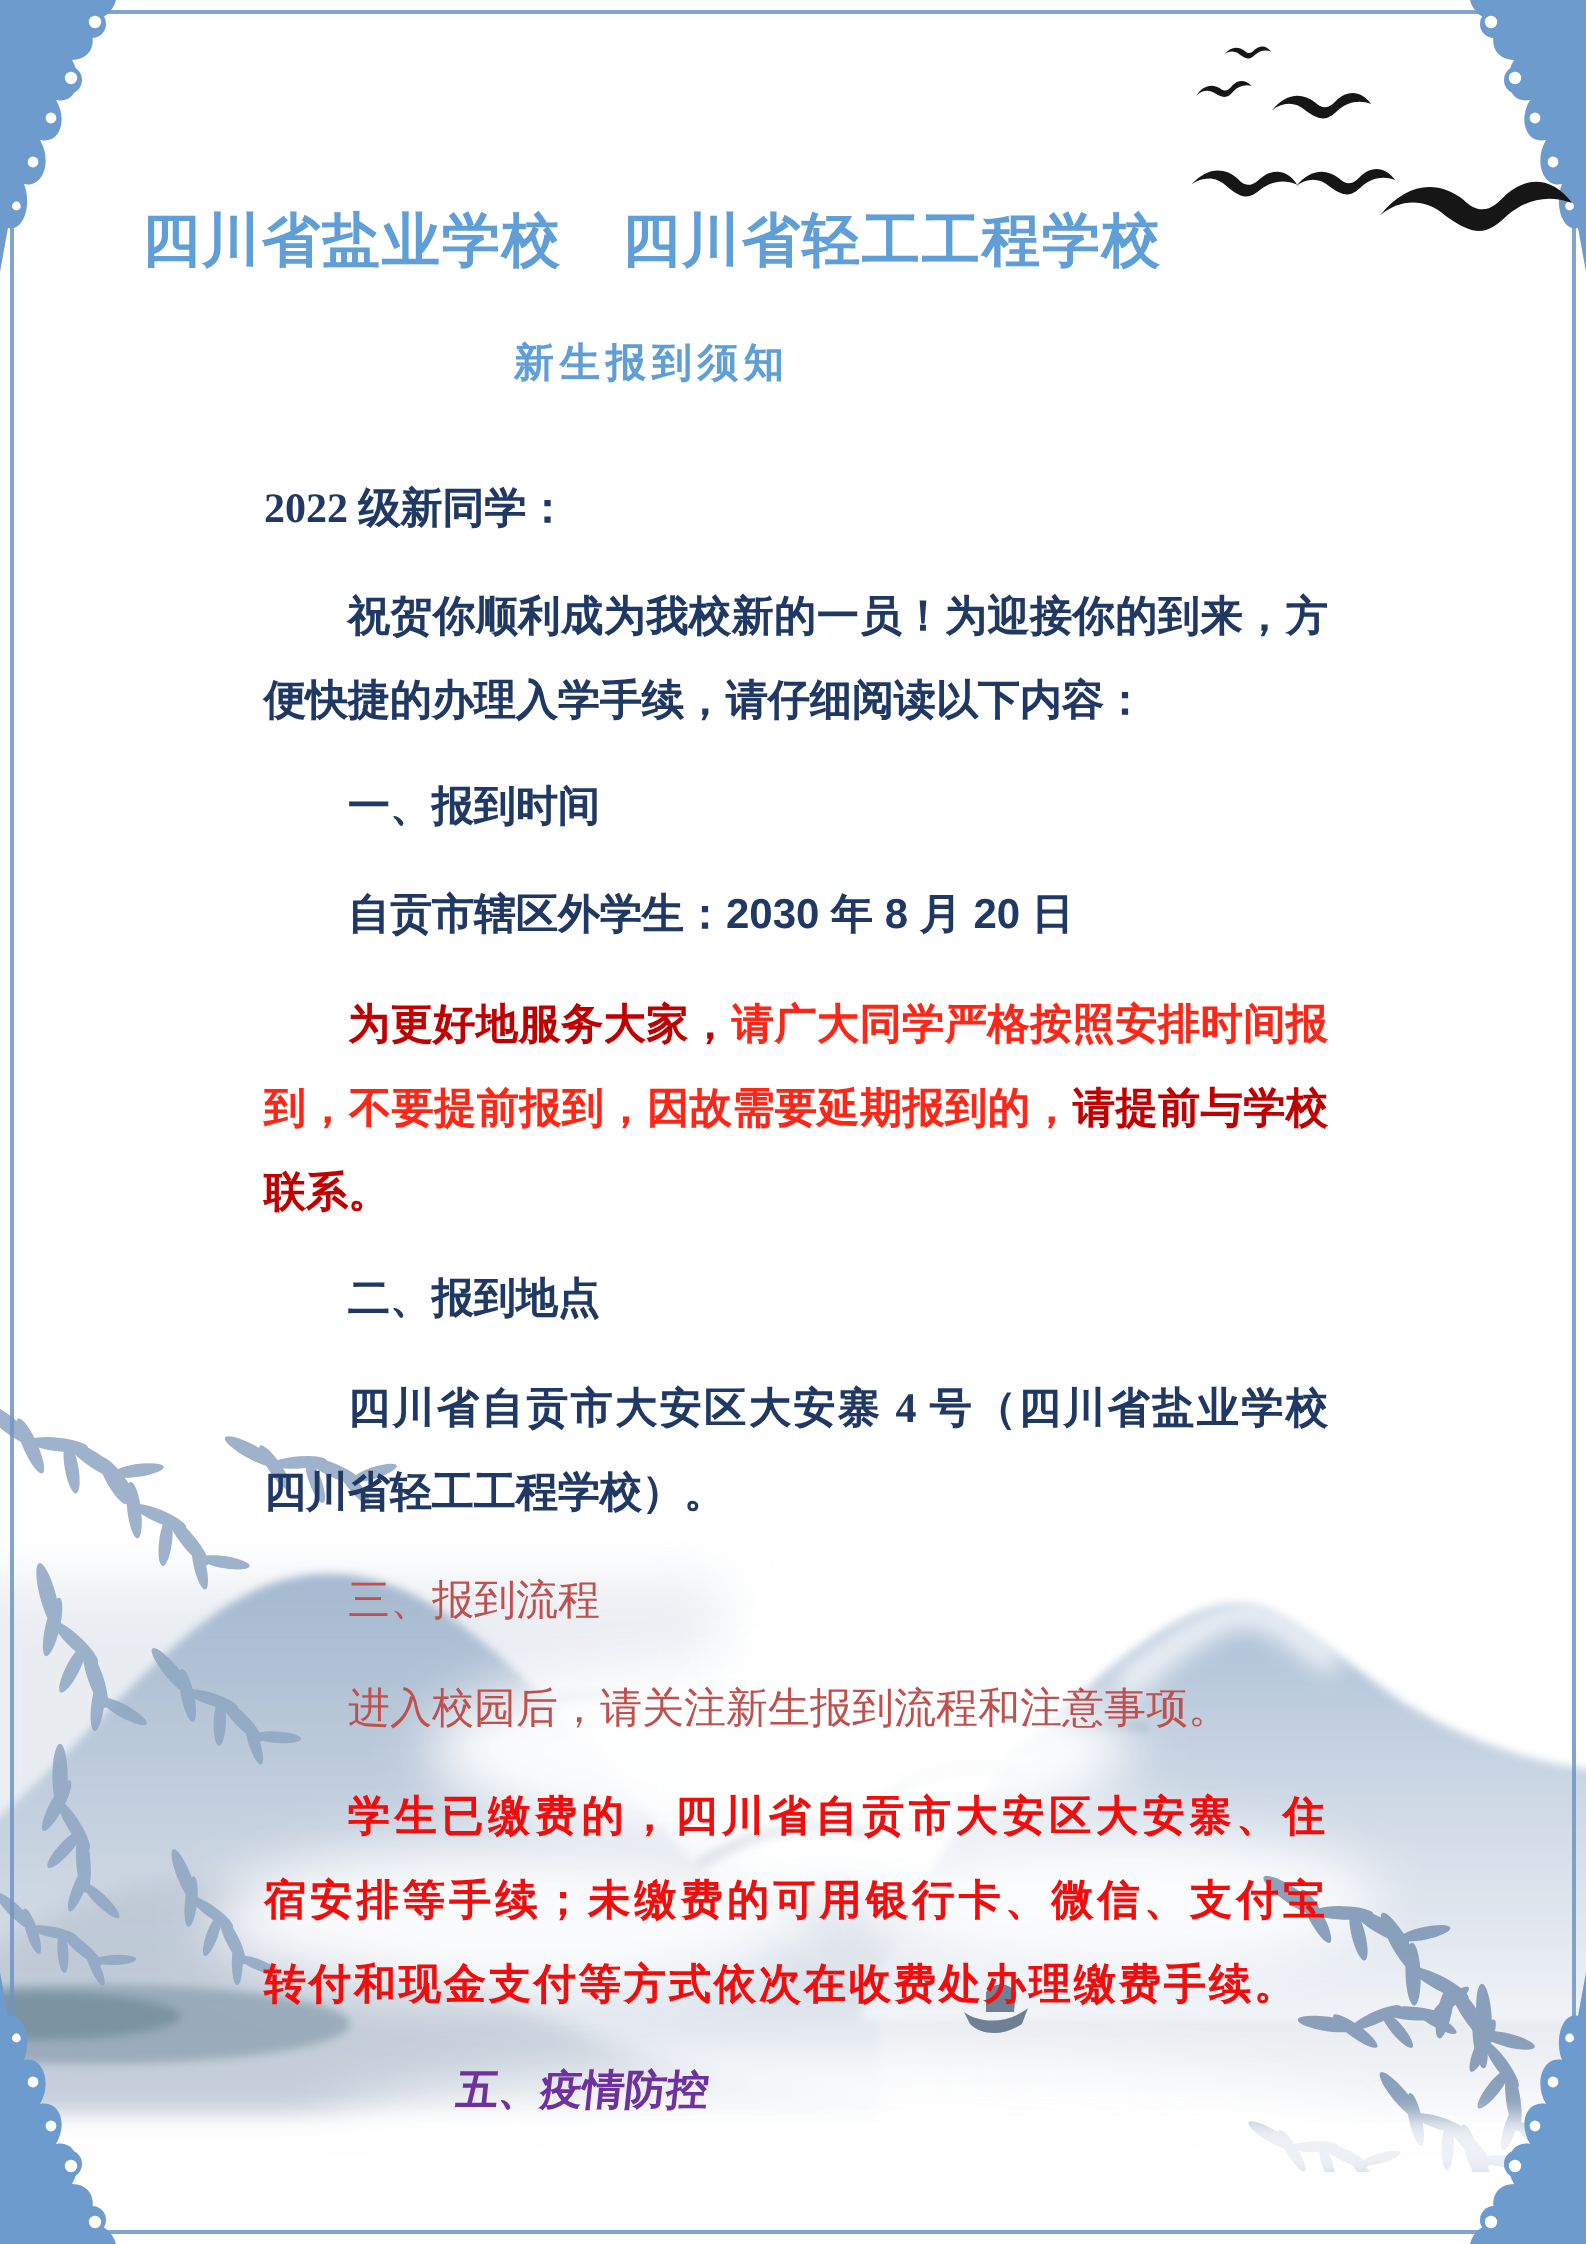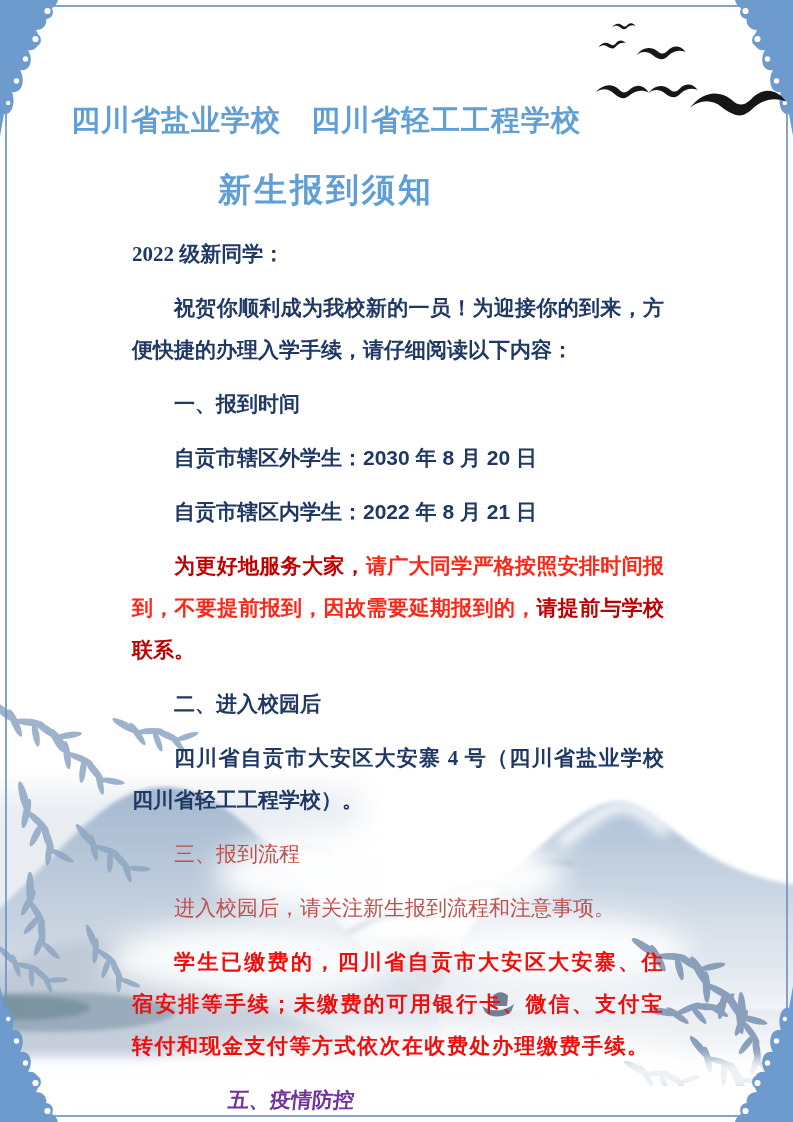--- a/index.html
+++ b/index.html
@@ -25,21 +25,21 @@
   .corner.bl{left:0;bottom:0;transform:scaleY(-1);}
   .corner.br{right:0;bottom:0;transform:scale(-1,-1);}
 
   .birds{position:absolute;left:0;top:0;width:793px;height:1122px;z-index:3;pointer-events:none;}
 
   
   .content{position:absolute;left:0;top:0;width:793px;z-index:4;}
   .title{position:absolute;left:0;width:652px;text-align:center;
          color:var(--title-blue);font-weight:bold;font-family:"Liberation Sans",sans-serif;}
   .title.l1{top:101px;font-size:29px;letter-spacing:1px;}
-  .title.l2{top:168px;font-size:33px;letter-spacing:3px;}
+  .title.l2{top:168px;font-size:20px;letter-spacing:3px;}
 
   .textblock{position:absolute;left:120px;top:221px;width:556px;
              font-size:21px;line-height:42px;color:var(--body-navy);font-weight:bold;}
   .textblock p{margin:12px;text-align:justify;}
   .indent{text-indent:2em;}
   .heading{font-family:"Liberation Sans",sans-serif;}
   .flow{color:var(--flow-terracotta);font-weight:normal;}
   .red-heading{color:var(--pay-red);font-family:"Liberation Sans",sans-serif;}
   .pay-body{color:var(--pay-red);letter-spacing:1.5px;}
   .notice-dark{color:var(--notice-dark-red);}
@@ -238,24 +238,23 @@
   <div class="content">
     <div class="title l1">四川省盐业学校　四川省轻工工程学校</div>
     <div class="title l2">新生报到须知</div>
 
     <div class="textblock">
       <p>2022 级新同学：</p>
       <p class="indent">祝贺你顺利成为我校新的一员！为迎接你的到来，方便快捷的办理入学手续，请仔细阅读以下内容：</p>
 
       <p class="indent heading">一、报到时间</p>
       <p class="indent heading">自贡市辖区外学生：2030 年 8 月 20 日</p>
-      <p class="indent heading">自贡市辖区内学生：2022 年 8 月 21 日</p>
       <p class="indent"><span class="notice-dark">为更好地服务大家，</span><span class="notice-bright">请广大同学严格按照安排时间报到，不要提前报到，因故需要延期报到的，</span><span class="notice-dark">请提前与学校联系。</span></p>
 
-      <p class="indent heading">二、进入校园后</p>
+      <p class="indent heading">二、报到地点</p>
       <p class="indent">四川省自贡市大安区大安寨 4 号（四川省盐业学校　四川省轻工工程学校）。</p>
 
       <p class="indent flow">三、报到流程</p>
       <p class="indent flow">进入校园后，请关注新生报到流程和注意事项。</p>
 
       <p class="indent pay-body">学生已缴费的，四川省自贡市大安区大安寨、住宿安排等手续；未缴费的可用银行卡、微信、支付宝转付和现金支付等方式依次在收费处办理缴费手续。</p>
 
       <p class="covid-heading"><span class="skew">五、疫情防控</span></p>
     </div>
   </div>

